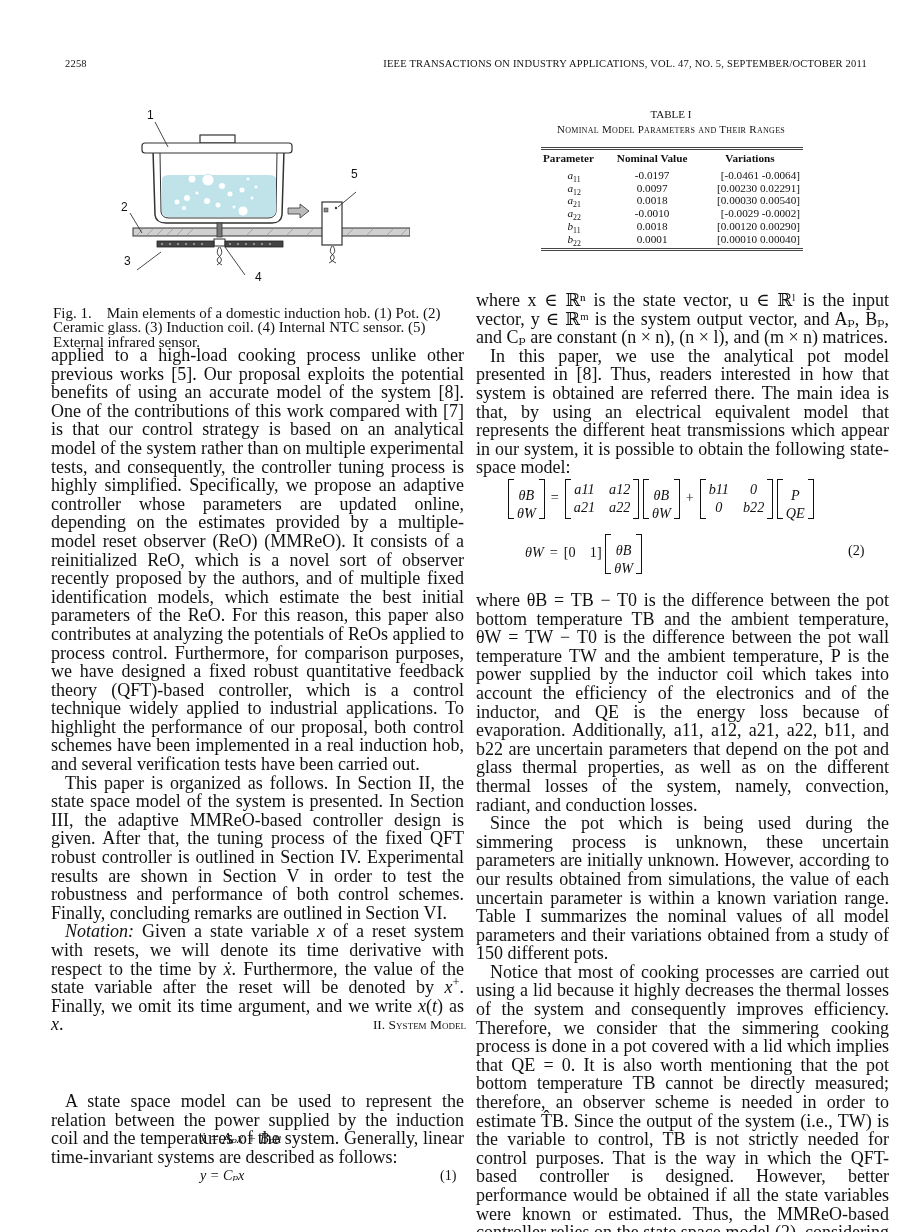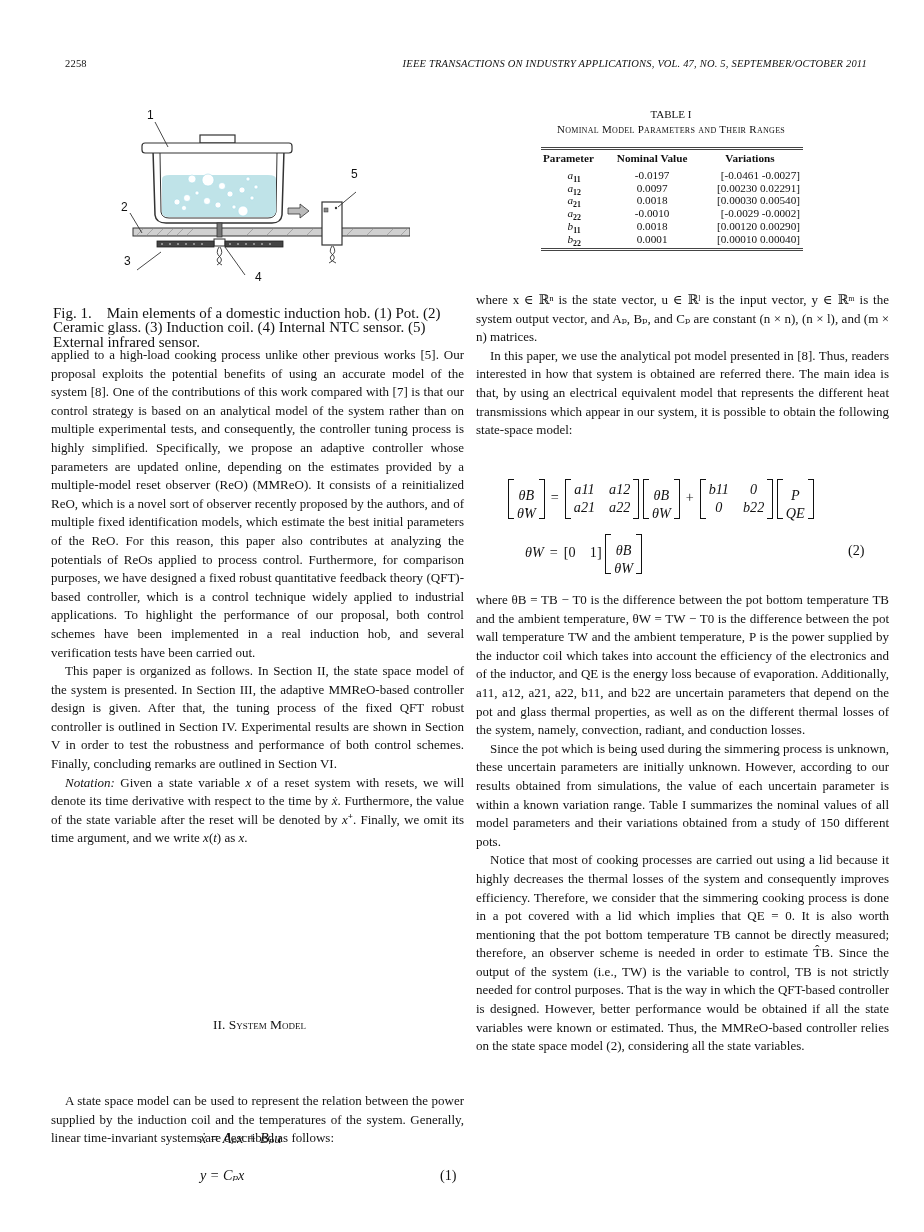--- a/index.html
+++ b/index.html
@@ -1,39 +1,39 @@
 <!DOCTYPE html>
 <html><head>
 <meta charset="utf-8">
 <style>
   html, body { margin:0; padding:0; background:#fff; }
   body { width:924px; height:1232px; position:relative; overflow:hidden;
          font-family:"Liberation Serif", "DejaVu Serif", serif; color:#111; }
   .hdr { position:absolute; top:58px; font-size:10.5px; letter-spacing:0.2px; }
   .hdr.left { left:53px;margin-left:12px; }
-  .hdr.right { right:57px;font-style:italic; }
-  .col { position:absolute; width:413px; font-size:13px; line-height:18.6px; text-align:justify; }
+  .hdr.right { right:57px; }
+  .col { position:absolute; width:413px; font-size:18px; line-height:18.6px; text-align:justify; }
   .col p { margin:0; }
   .col p.ind { text-indent:14px; }
   .colL { left:51px; }
   .colR { left:476px; }
   i.m { font-style:italic; }
-  sub, sup { font-size:70%; line-height:0;font-weight:bold; }
+  sub, sup { font-size:70%; line-height:0; }
   .fig { position:absolute; left:100px; top:95px; width:310px; height:195px; }
   .figcap { position:absolute; left:53px; top:306px; width:413px; font-size:15px; line-height:14.4px; }
   .tbl-title { position:absolute; left:476px; width:390px; text-align:center; font-size:11px; line-height:14px; }
   .tbl-caption-small { font-variant:small-caps; letter-spacing:0.3px; }
   table.params { position:absolute; left:541px; top:147px; width:262px; border-collapse:collapse; font-size:11.2px; line-height:12.8px; }
   table.params th { font-weight:bold; padding:2px 2px; border-top:3px double #444; border-bottom:1px solid #444; }
   table.params td { padding:0 2px; text-align:center; }
   table.params tr.last td { border-bottom:3px double #444; padding-bottom:2px; }
   table.params td.var { text-align:right; padding-right:3px; }
   .eq { position:absolute; font-size:14.2px; font-style:italic; }
   .eqnum { position:absolute; font-size:14.2px; }
-  .sec-title { position:absolute; left:53px; width:413px; text-align:center; top:1017px; font-size:13.5px; }
+  .sec-title { position:absolute; left:53px; width:413px; text-align:right; top:1017px; font-size:13.5px; }
   .mat { display:inline-flex; align-items:center; vertical-align:middle; }
   .br { display:inline-block; width:5px; height:38px; border:1.2px solid #111; }
   .br.l { border-right:none; margin-right:3px; }
   .br.r { border-left:none; margin-left:3px; }
   .cells { display:inline-grid; grid-auto-flow:row; text-align:center; row-gap:1px; line-height:17px; }
   .cells.c2 { grid-template-columns:auto auto; column-gap:14px; }
   .cells.c1 { grid-template-columns:auto;margin-top:12px; }
   .op { font-style:normal; margin:0 6px; }
 </style>
 </head>
@@ -140,21 +140,21 @@
     <tr>
       <th style="text-align:left">Parameter</th>
       <th>Nominal Value</th>
       <th>Variations</th>
     </tr>
   </thead>
   <tbody>
     <tr style="border-top:2px solid #fff">
       <td><i class="m">a</i><sub>11</sub></td>
       <td>-0.0197</td>
-      <td class="var">[-0.0461  -0.0027]</td>
+      <td class="var">[-0.0461  -0.0064]</td>
     </tr>
     <tr>
       <td><i class="m">a</i><sub>12</sub></td>
       <td>0.0097</td>
       <td class="var">[0.00230 0.02291]</td>
     </tr>
     <tr>
       <td><i class="m">a</i><sub>21</sub></td>
       <td>0.0018</td>
       <td class="var">[0.00030 0.00540]</td>

